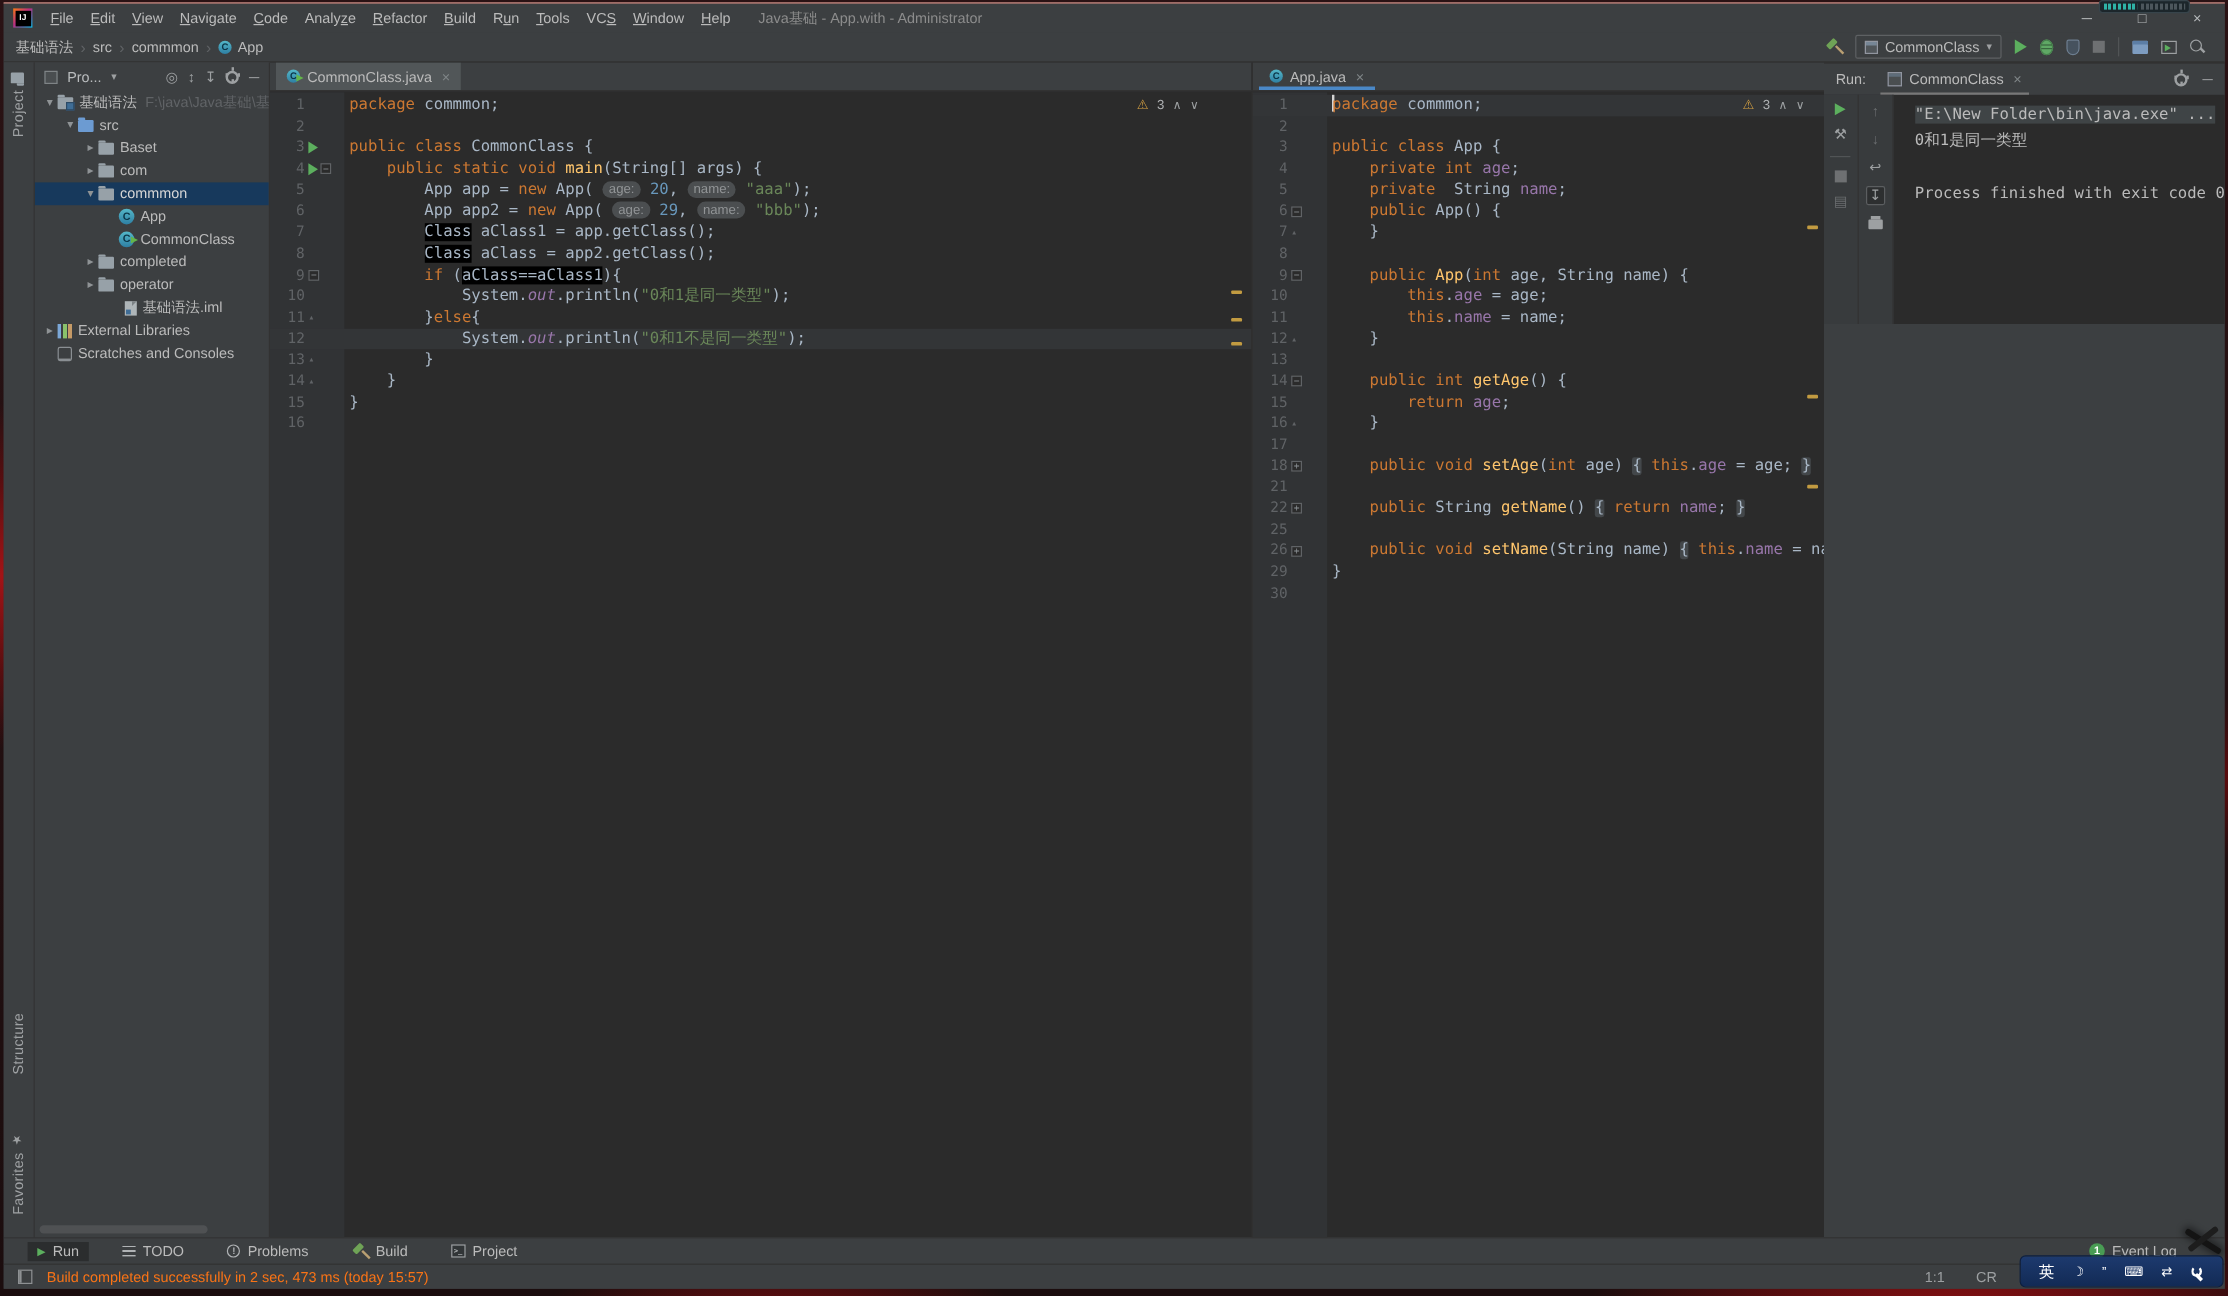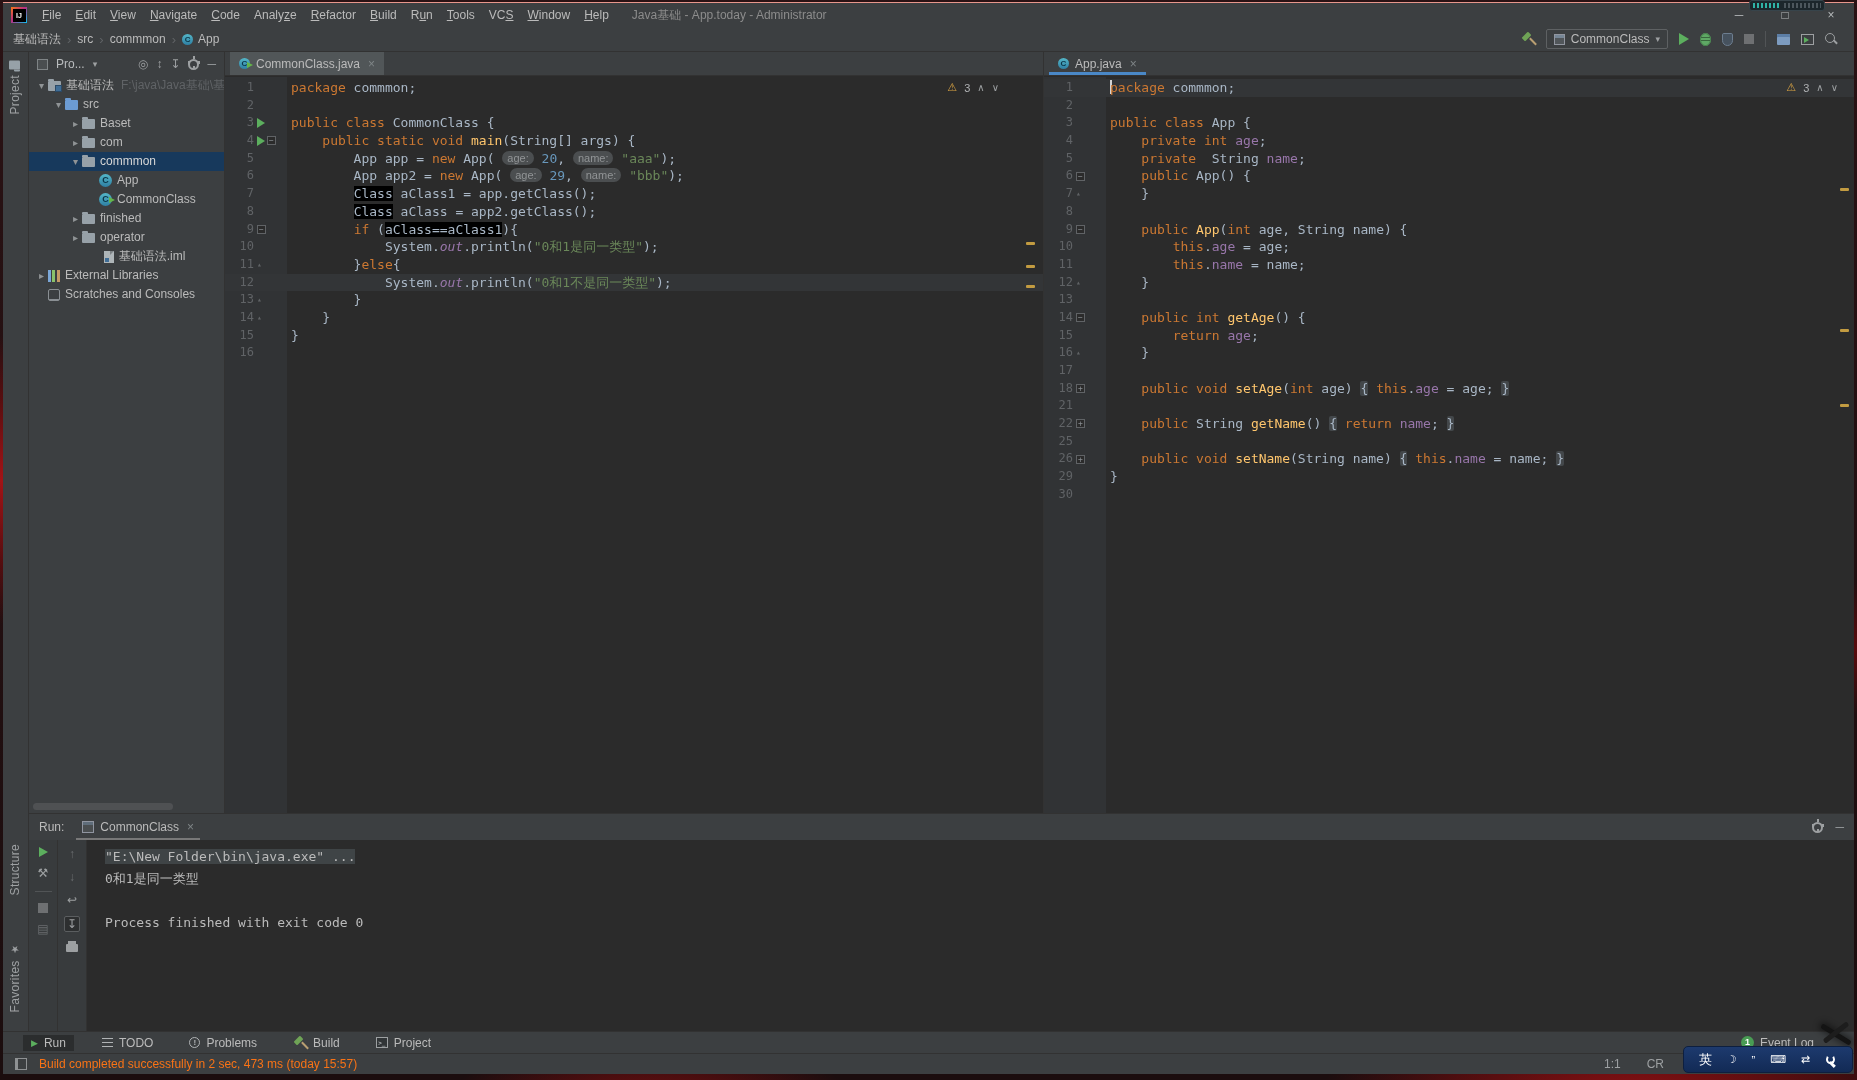--- a/index.html
+++ b/index.html
@@ -44,21 +44,21 @@
   .mag{width:13px;height:13px;position:relative}
   .mag::before{content:'';position:absolute;left:0;top:0;width:8px;height:8px;border:1.5px solid #9da0a2;border-radius:50%}
   .mag::after{content:'';position:absolute;left:8px;top:8px;width:5px;height:1.5px;background:#9da0a2;transform:rotate(45deg)}
   .hammer{width:14px;height:14px;position:relative}
   .hammer::before{content:'';position:absolute;left:1px;top:2px;width:9px;height:5px;background:#6fa356;transform:rotate(-45deg);border-radius:1px}
   .hammer::after{content:'';position:absolute;right:1px;bottom:0;width:2px;height:9px;background:#b99f72;transform:rotate(-45deg)}
   
   .bodyrow{flex:1;display:flex;min-height:0}
   .stripe{width:26px;flex:none;background:#3c3f41;border-right:1px solid #323232;position:relative}
   .vtab{position:absolute;left:5px;writing-mode:vertical-rl;transform:rotate(180deg);color:#9fa2a4;font-size:12px;letter-spacing:.3px;display:flex;align-items:center;gap:5px}
-  .centercol{flex:1;display:flex;flex-direction:column;min-width:0}
+  .centercol{flex:1;display:flex;min-width:0}
   .workrow{flex:1;display:flex;min-height:0}
   
   .ppanel{width:196px;flex:none;background:#3c3f41;border-right:1px solid #323232;position:relative;overflow:hidden}
   .phead{height:24px;display:flex;align-items:center;padding:0 8px;gap:8px;color:#b9bcbe}
   .phead .sp{flex:1}
   .phicon{color:#9da0a2;font-size:12px}
   .gear{width:11px;height:11px;border-radius:50%;border:2px solid #9da0a2;position:relative}
   .gear::before{content:'';position:absolute;left:1.5px;top:1.5px;width:4px;height:4px;border-radius:50%;background:#3c3f41}
   .gear::after{content:'';position:absolute;left:2.5px;top:-5px;width:2px;height:3px;background:#9da0a2;box-shadow:0 10px 0 #9da0a2,-5px 5px 0 #9da0a2,5px 5px 0 #9da0a2}
   .tree{position:absolute;top:24px;left:0;right:0}
@@ -169,21 +169,21 @@
           <span class="menu"><u>C</u>ode</span>
           <span class="menu">Analy<u>z</u>e</span>
           <span class="menu"><u>R</u>efactor</span>
           <span class="menu"><u>B</u>uild</span>
           <span class="menu">R<u>u</u>n</span>
           <span class="menu"><u>T</u>ools</span>
           <span class="menu">VC<u>S</u></span>
           <span class="menu"><u>W</u>indow</span>
           <span class="menu"><u>H</u>elp</span>
         </nav>
-      <span class="wtitle">Java基础 - App.today - Administrator</span>
+      <span class="wtitle">Java基础 - App.with - Administrator</span>
       <div class="winctl">
         <span class="winbtn">─</span>
         <span class="winbtn">□</span>
         <span class="winbtn">×</span>
       </div>
     </div>
 
     <div class="crumbrow">
       <div id="crumbs" style="display:flex;align-items:center">
           <span class="crumb">
@@ -285,21 +285,21 @@
                   <span class="tlabel">App</span>
                 </div>
                 <div class="trow" style="padding-left: 57px;">
                   <span class="tarr"></span>
                   <span class="cicon run">C</span>
                   <span class="tlabel">CommonClass</span>
                 </div>
                 <div class="trow" style="padding-left: 40px;">
                   <span class="tarr">▸</span>
                   <span class="fold"></span>
-                  <span class="tlabel">finished</span>
+                  <span class="tlabel">completed</span>
                 </div>
                 <div class="trow" style="padding-left: 40px;">
                   <span class="tarr">▸</span>
                   <span class="fold"></span>
                   <span class="tlabel">operator</span>
                 </div>
                 <div class="trow" style="padding-left: 23px; justify-content: center;">
                   <span class="tarr"></span>
                   <span class="imlic"></span>
                   <span class="tlabel">基础语法.iml</span>

